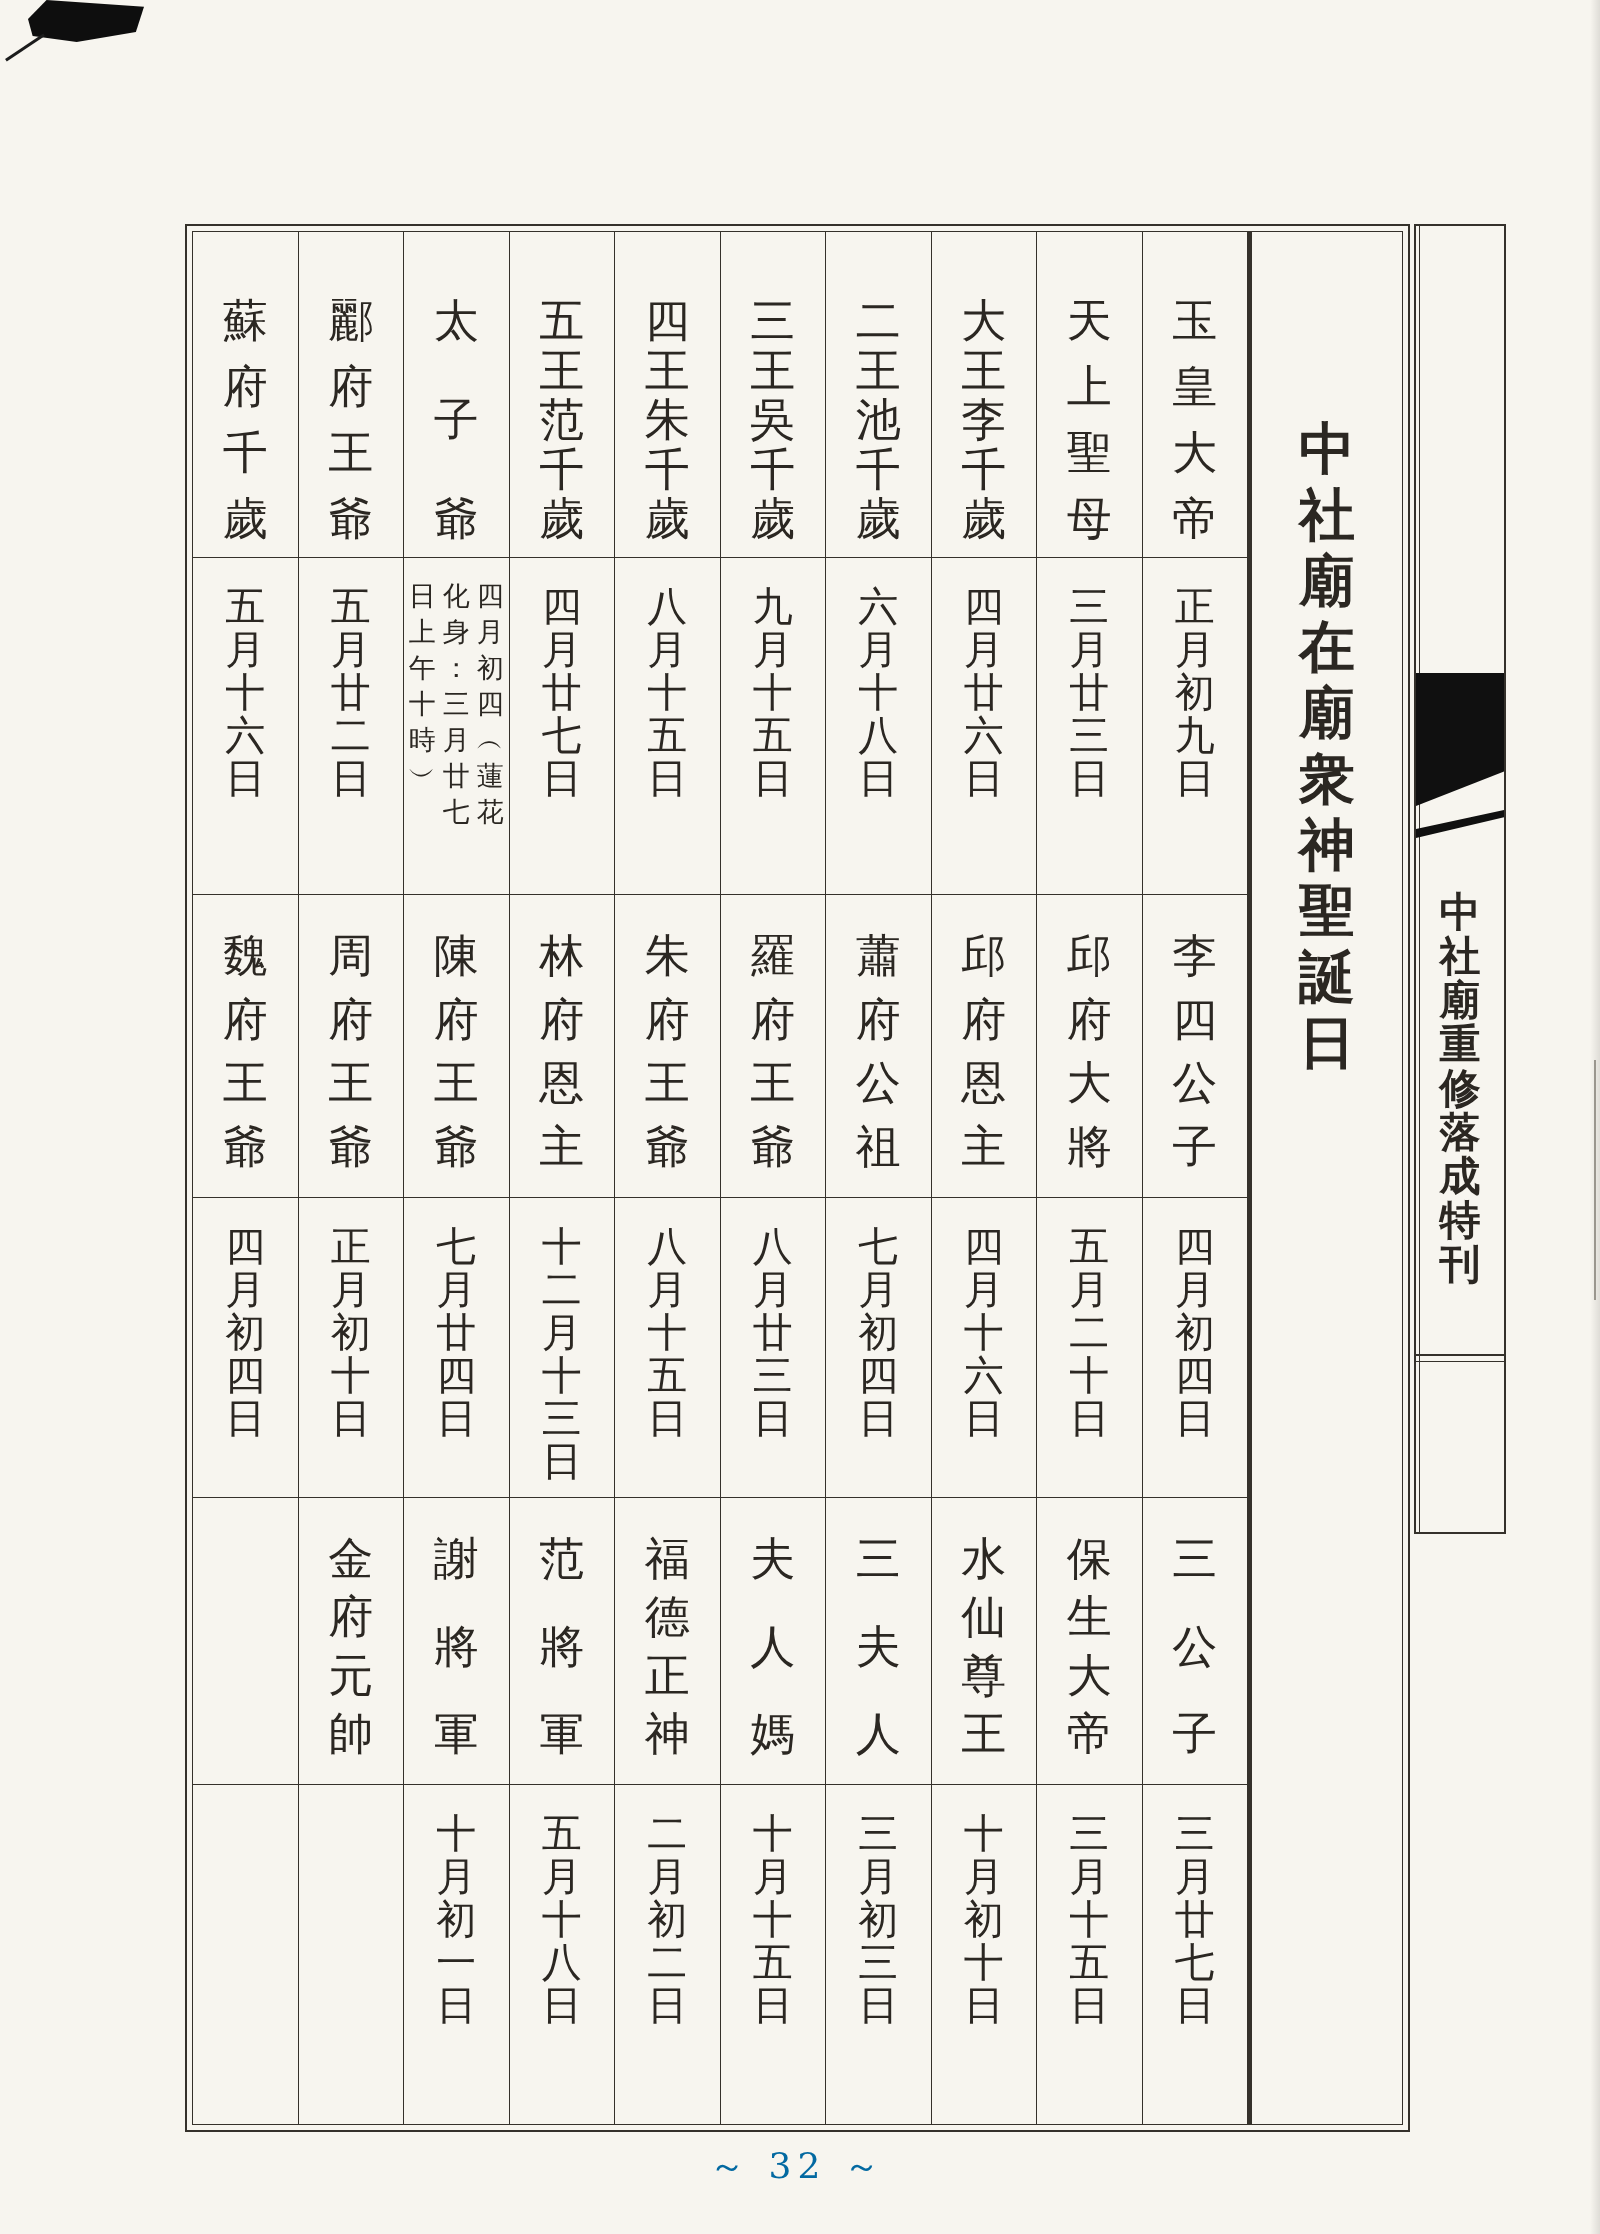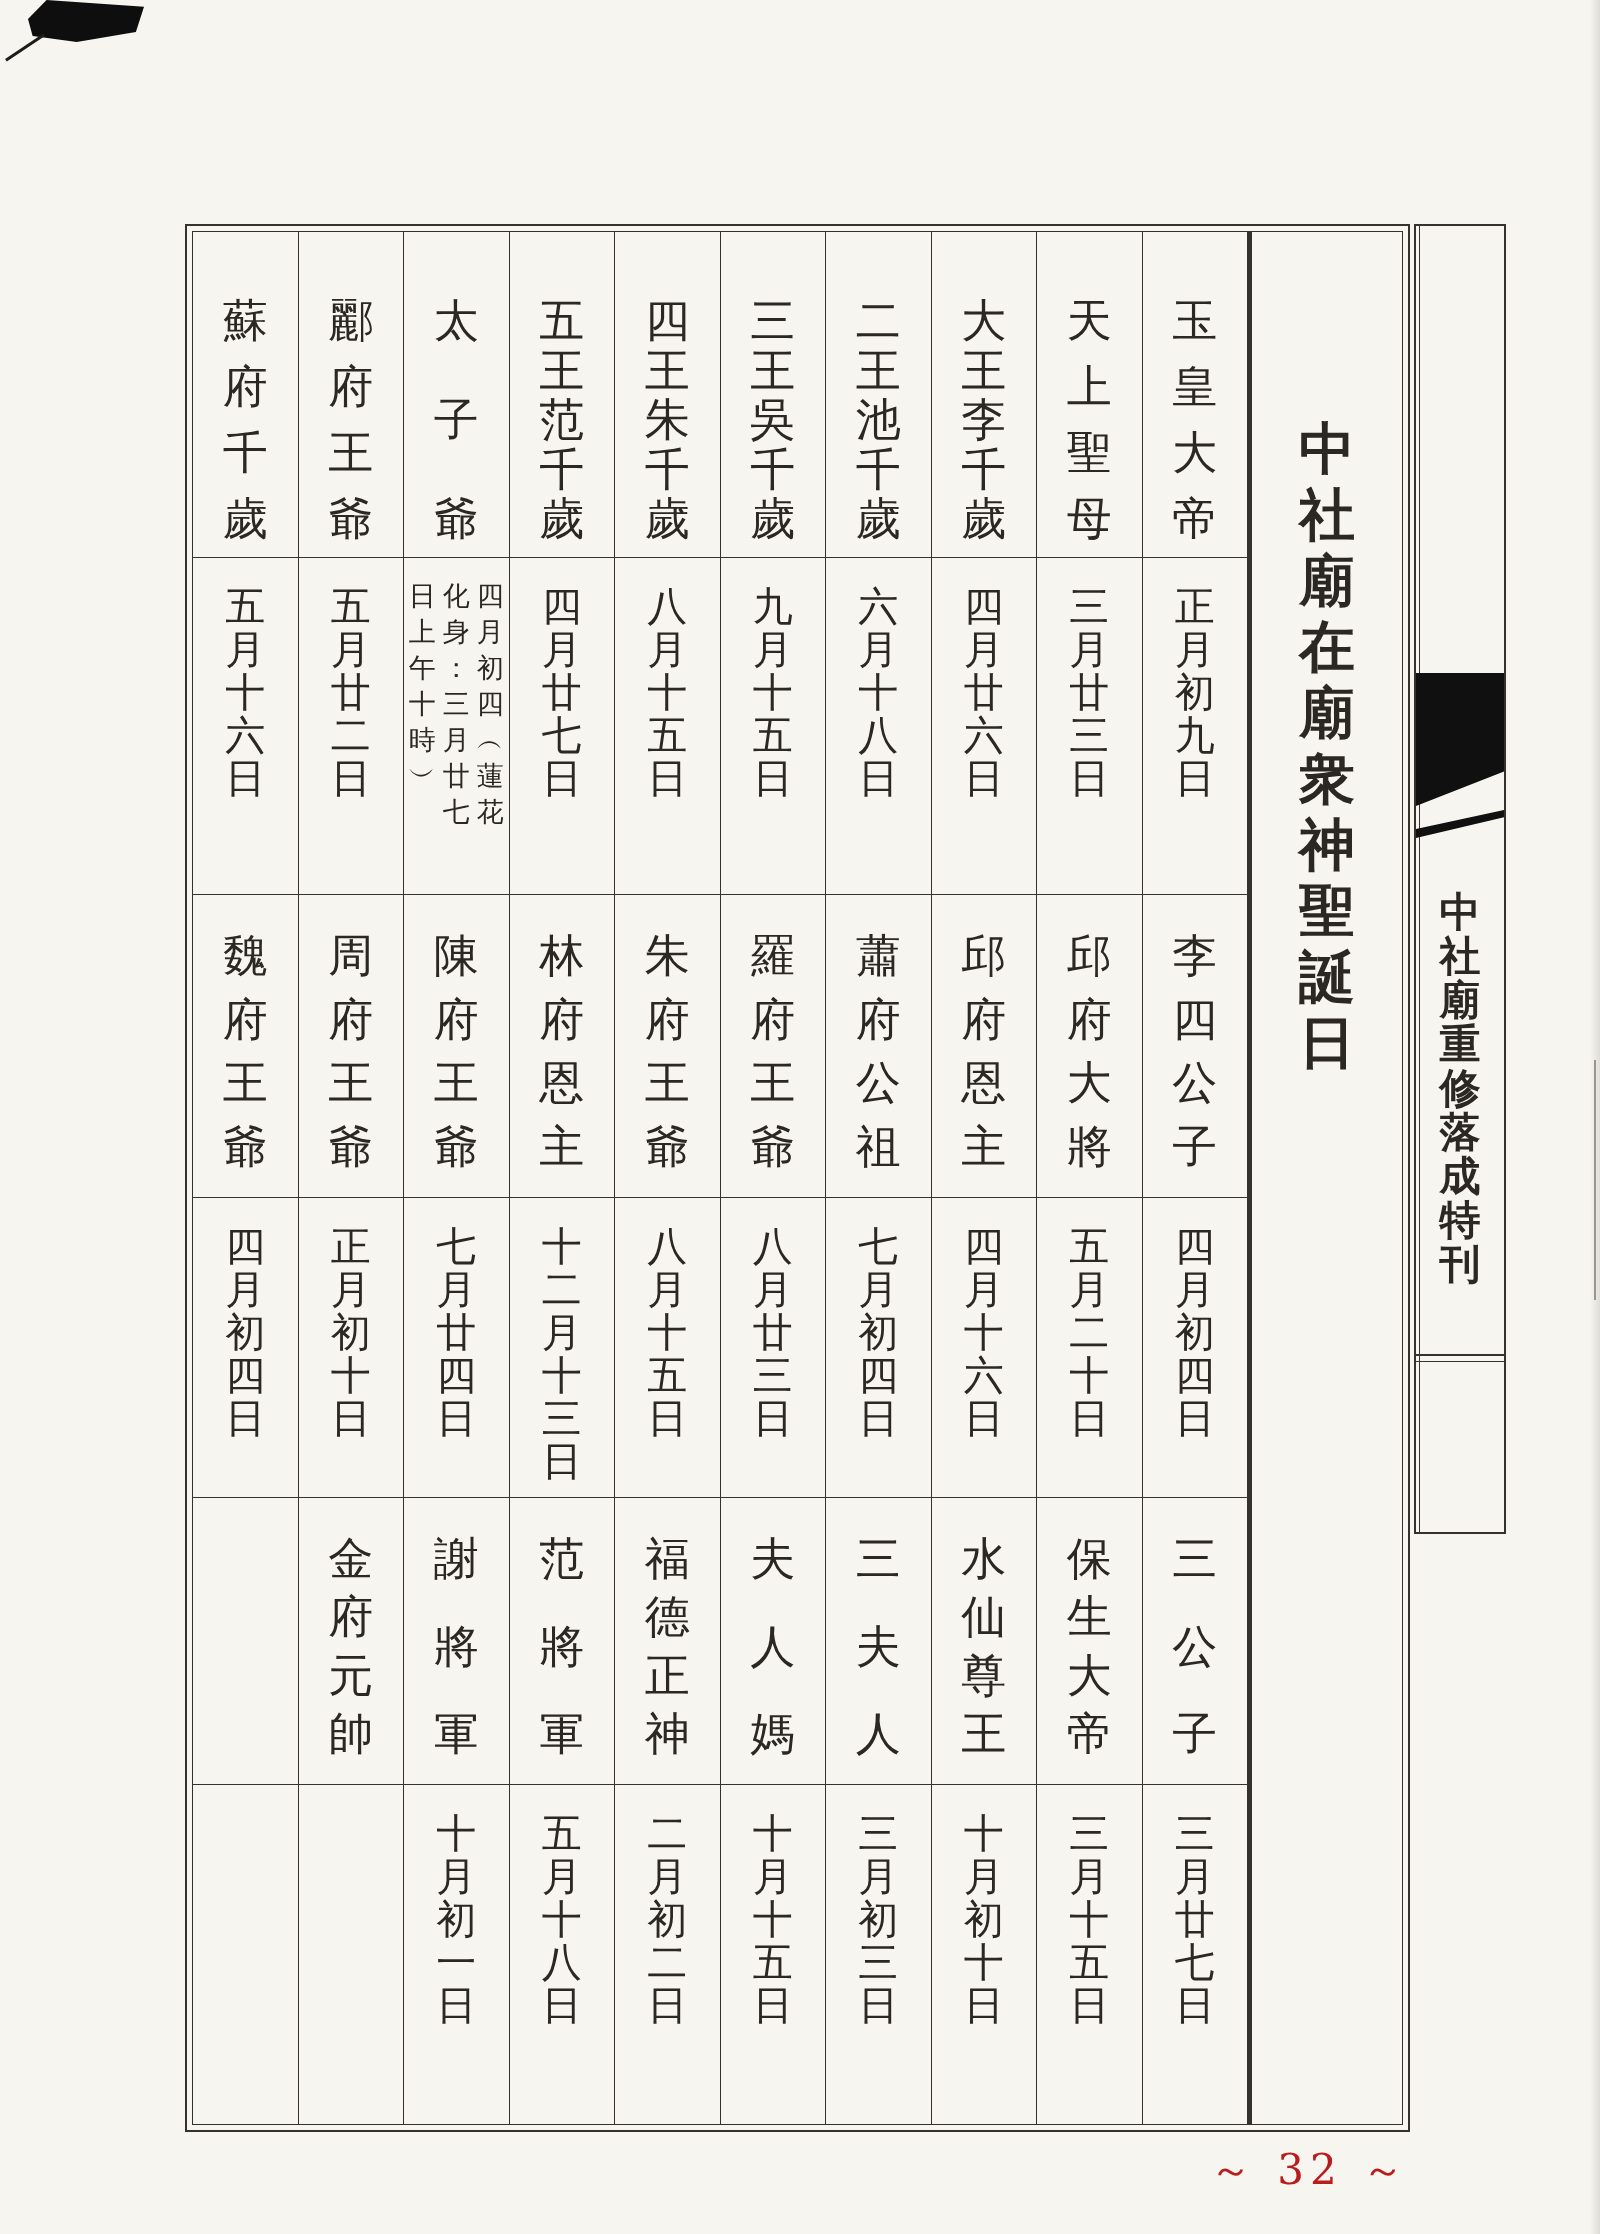--- a/index.html
+++ b/index.html
@@ -89,22 +89,22 @@
     position:absolute;left:0;right:0;top:666px;
     display:flex;flex-direction:column;align-items:center;gap:3px;
     font-size:41px;font-weight:bold;
   }
   .sb-divider{
     position:absolute;left:0;right:0;top:1128px;height:8px;box-sizing:border-box;
     border-top:2px solid var(--line);border-bottom:1px solid var(--line);
   }
   
   .page-number{
-    position:absolute;left:185px;top:2142px;width:1225px;text-align:right;
-    font-size:42px;letter-spacing:6px;color:#b91c1c;
+    position:absolute;left:185px;top:2142px;width:1225px;text-align:center;
+    font-size:36px;letter-spacing:6px;color:#0369a1;
   }
 </style>
 </head>
 <body>
 
 <div class="artifact-blob"></div>
 <div class="artifact-line"></div>
 <div class="edge-shade"></div>
 <div class="edge-sliver"></div>
 

